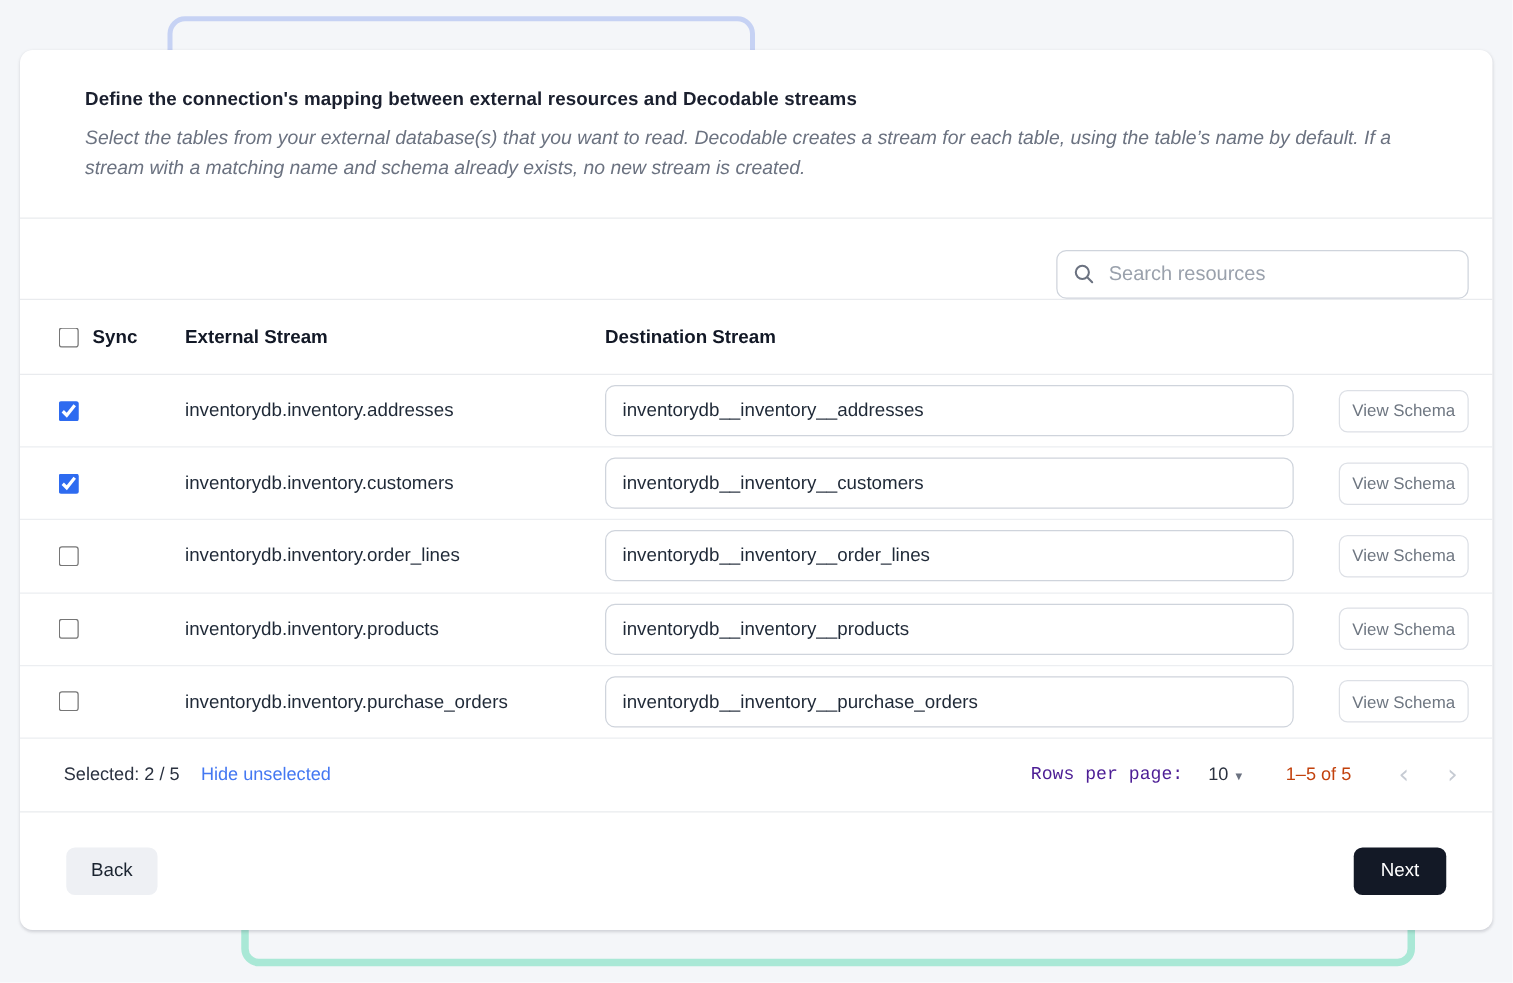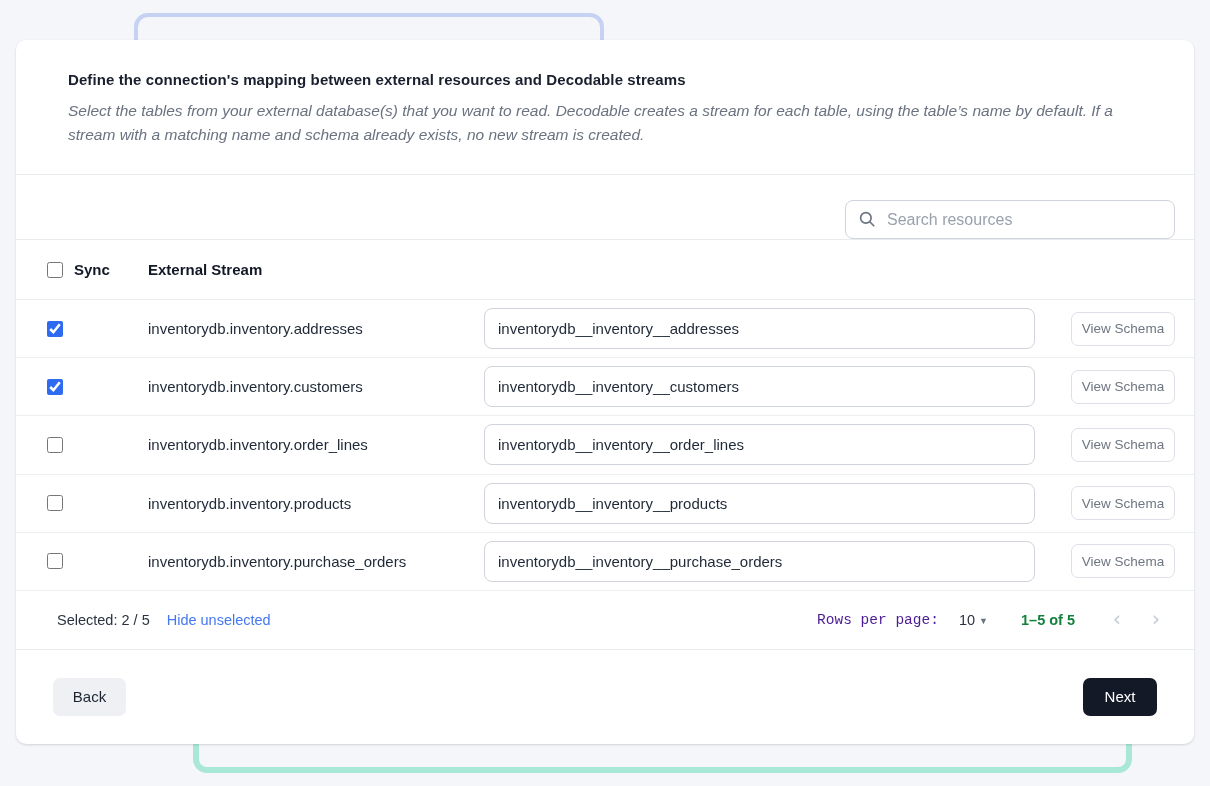--- a/index.html
+++ b/index.html
@@ -87,30 +87,30 @@
   .schema-btn {
     margin-left: auto; margin-right: 19px;
     width: 104px; height: 34px;
     background: #fff; border: 1px solid #dde0e6; border-radius: 7px;
     font-size: 13.5px; color: #6e7681; font-family: "Liberation Sans", sans-serif;
     cursor: pointer;
   }
 
   .pager {
     height: 59px; display: flex; align-items: center;
-    padding: 0 26px; border-bottom: 1px solid #e9ebee;
+    padding: 0 20px; border-bottom: 1px solid #e9ebee;
     font-size: 14.5px; color: #2b3240;
   }
   .selected-label { margin-left: 15px; }
   .hide-link { margin-left: 17px; color: #4478f2; cursor: pointer; }
   .pager-right { margin-left: auto; display: flex; align-items: center; }
   .rpp-label { color: #4c1d95; font-family: Liberation Mono, monospace; }
   .rpp-select { margin-left: 20px; display: flex; align-items: center; gap: 4px; cursor: pointer; }
   .rpp-caret { font-size: 9px; color: #6b7280; margin-top: 2px; }
-  .range-label { margin-left: 33px; color: #15803d; font-weight: bold; }
+  .range-label { margin-left: 33px; color: #c2410c; }
   .pg-btn {
     margin-left: 30px; width: 24px; height: 24px;
     display: flex; align-items: center; justify-content: center;
     font-size: 21px; color: #c6cbd3; cursor: default; user-select: none;
     font-family: "DejaVu Sans", sans-serif; line-height: 1;
   }
   .pg-btn.next { margin-left: 15px; }
 
   .actions {
     height: 94px; display: flex; align-items: center;
@@ -151,20 +151,21 @@
       <input type="text" placeholder="Search resources" style="">
     </div>
   </div>
 
   <div class="thead">
     <div class="col-sync">
       <input type="checkbox" class="cb" style="">
       <span>Sync</span>
     </div>
     <div class="col-source">External Stream</div>
+    <div class="col-dest">Destination Stream</div>
   </div>
 
   <div class="trow">
     <div class="col-sync">
         <input type="checkbox" class="cb" checked="" style="">
       </div>
     <div class="col-source">inventorydb.inventory.addresses</div>
     <div class="col-dest">
       <input class="dest-input" value="inventorydb__inventory__addresses" style="">
       <button class="schema-btn">View Schema</button>

